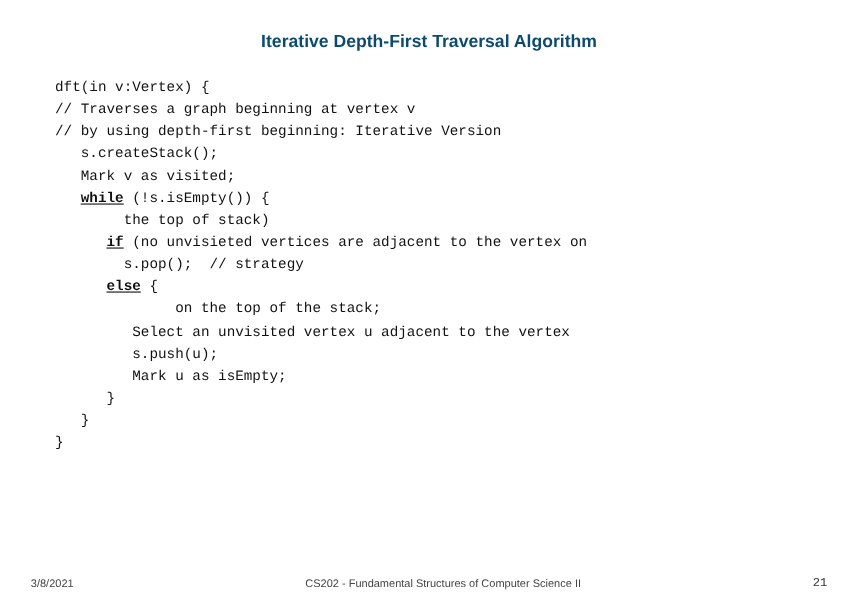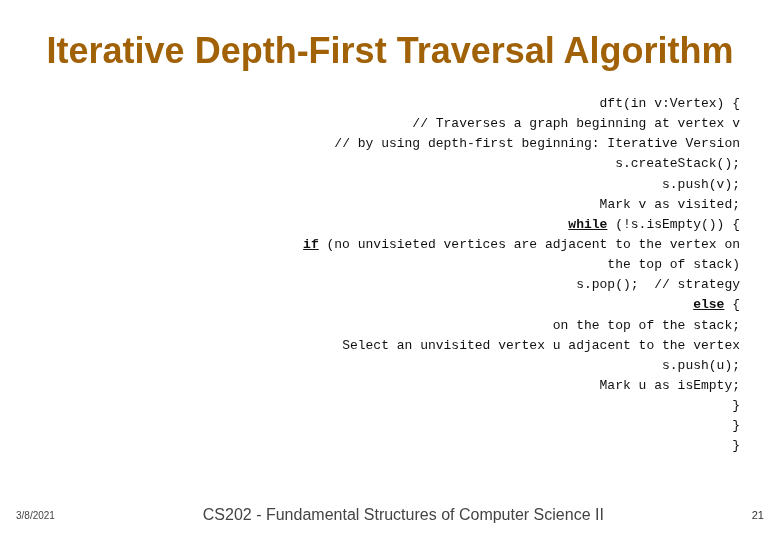--- a/index.html
+++ b/index.html
@@ -19,87 +19,86 @@
 
     .slide {
       width: 780px;
       height: 540px;
       background: #ffffff;
       position: relative;
       padding: 20px 40px;
     }
 
     .title {
-      font-size: 36px;
+      font-size: 16px;
       font-weight: bold;
-      color: #a16207;
+      color: #0c4a6e;
       text-align: center;
       margin-bottom: 22px;
       margin-top: 10px;
     }
 
     .code-block {
       font-family: 'Courier New', Courier, monospace;
       font-size: 13px;
       line-height: 1.55;
       color: #111;
       padding-left: 10px;
-      text-align: right;
     }
 
     .code-line {
       white-space: pre;
       display: block;
     }
 
     .bold {
       font-weight: bold;
       text-decoration: underline;
     }
 
     .footer {
       position: absolute;
-      bottom: 16px;
+      bottom: 3px;
       left: 0;
       right: 0;
       display: flex;
       justify-content: space-between;
       align-items: center;
-      padding: 0 16px;
+      padding: 0 28px;
       font-size: 10px;
       color: #444;
     }
 
     .footer-center {
       text-align: center;
-      font-size: 16px;
+      font-size: 10px;
       color: #444;
     }
 
     .footer-right {
       font-size: 11px;
       color: #333;
+      font-family: Liberation Mono, monospace;
     }
   </style>
 </head>
 <body>
 
 <div class="slide">
   <h1 class="title">Iterative Depth-First Traversal Algorithm</h1>
 
   <div class="code-block">
     <span class="code-line">dft(in v:Vertex) {</span>
     <span class="code-line">// Traverses a graph beginning at vertex v</span>
     <span class="code-line">// by using depth-first beginning: Iterative Version</span>
     <span class="code-line">   s.createStack();</span>
-    <span class="code-line">   s.push(v);</span>
     <span class="code-line">   Mark v as visited;</span>
     <span class="code-line">   <span class="bold">while</span> (!s.isEmpty()) {</span>
+    <span class="code-line">        the top of stack)</span>
     <span class="code-line">      <span class="bold">if</span> (no unvisieted vertices are adjacent to the vertex on</span>
-    <span class="code-line">        the top of stack)</span>
     <span class="code-line">        s.pop();  // strategy</span>
     <span class="code-line">      <span class="bold">else</span> {</span>
     <span class="code-line">              on the top of the stack;</span>
     <span class="code-line">         Select an unvisited vertex u adjacent to the vertex</span>
     <span class="code-line">         s.push(u);</span>
     <span class="code-line">         Mark u as isEmpty;</span>
     <span class="code-line">      }</span>
     <span class="code-line">   }</span>
     <span class="code-line">}</span>
   </div>

